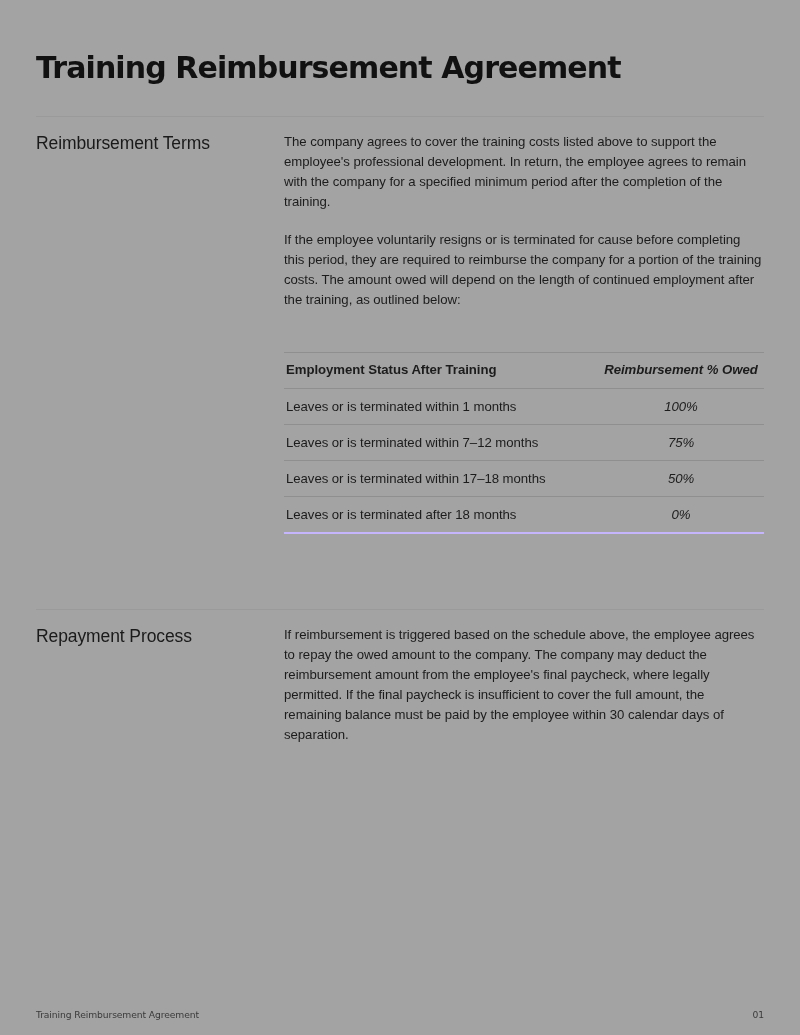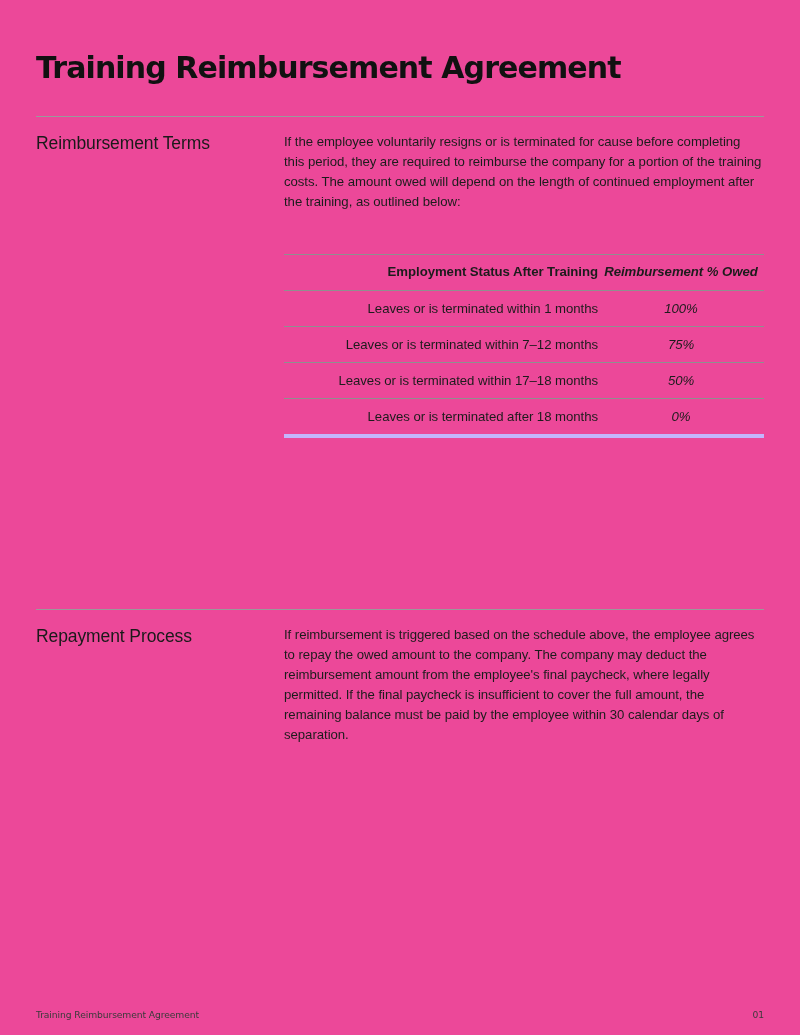--- a/index.html
+++ b/index.html
@@ -9,21 +9,21 @@
     background: #ffffff;
   }
   body {
     font-family: "Liberation Sans", sans-serif;
     -webkit-font-smoothing: antialiased;
   }
   .page {
     position: relative;
     width: 800px;
     height: 1035px;
-    background: #ec4899;
+    background: #a3a3a3;
     box-sizing: border-box;
     overflow: hidden;
   }
 
   
   .doc-title {
     position: absolute;
     left: 36px;
     top: 29px;
     font-family: "DejaVu Sans", sans-serif;
@@ -81,40 +81,40 @@
     margin-top: 42px;
     width: 100%;
     border-collapse: collapse;
     table-layout: fixed;
   }
   .data-table th,
   .data-table td {
     font-family: "Liberation Sans", sans-serif;
     font-size: 13.2px;
     color: #1c1c1c;
-    text-align: right;
+    text-align: left;
     padding: 9px 0 8px 2px;
     border-top: 1px solid #8f8f8f;
     letter-spacing: -0.05px;
     line-height: 18px;
   }
   .data-table th {
     font-weight: 700;
     padding-top: 8px;
     padding-bottom: 9px;
   }
   .data-table th.col-value,
   .data-table td.col-value {
     text-align: center;
     width: 166px;
     padding-left: 0;
     font-style: italic;
   }
   .data-table tbody tr:last-child td {
-    border-bottom: 4px solid #c4b5fd;
+    border-bottom: 2px solid #c4b5fd;
   }
 
   
   .footer {
     position: absolute;
     left: 36px;
     right: 36px;
     bottom: 15px;
     display: flex;
     justify-content: space-between;
@@ -130,20 +130,21 @@
 
 <div class="page">
 
   <h1 class="doc-title">Training Reimbursement Agreement</h1>
 
   <div class="section" style="top:116px;">
     <div class="section-rule"></div>
     <div class="section-body">
       <div class="section-heading">Reimbursement Terms</div>
       <div class="section-content">
+        <p class="para">The company agrees to cover the training costs listed above to support the employee's professional development. In return, the employee agrees to remain with the company for a specified minimum period after the completion of the training.</p>
         <p class="para">If the employee voluntarily resigns or is terminated for cause before completing this period, they are required to reimburse the company for a portion of the training costs. The amount owed will depend on the length of continued employment after the training, as outlined below:</p>
 
         <table class="data-table">
           <thead>
             <tr>
               <th class="col-status">Employment Status After Training</th>
               <th class="col-value">Reimbursement % Owed</th>
             </tr>
           </thead>
           <tbody>

